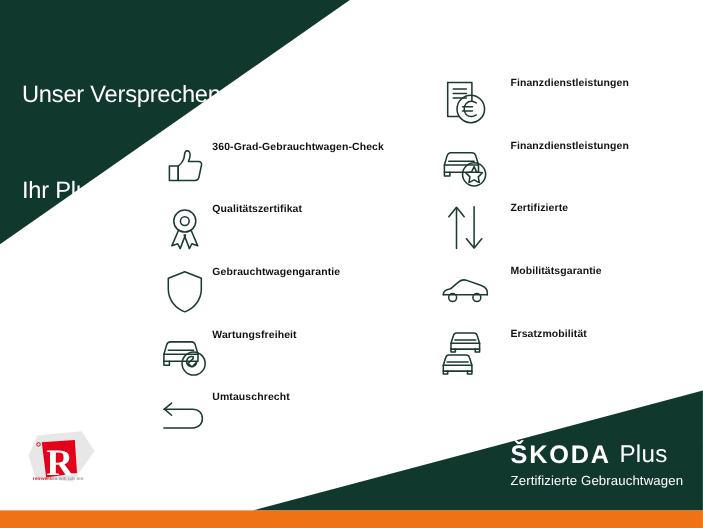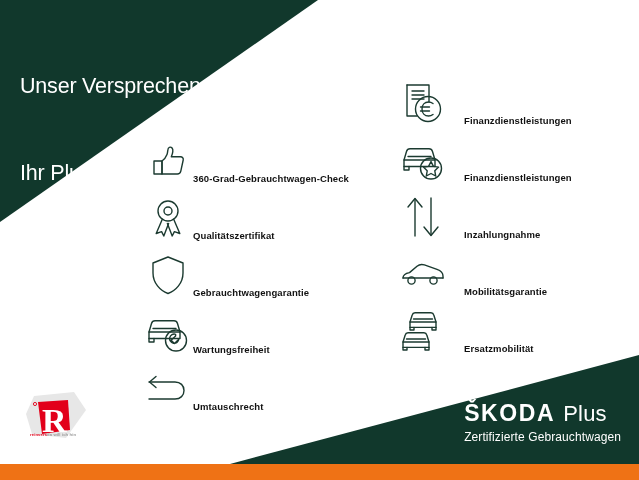--- a/index.html
+++ b/index.html
@@ -41,21 +41,21 @@
   
   .col {
     position: absolute;
     display: flex;
     flex-direction: column;
   }
   .col-left  { left: 145px; top: 128px; }
   .col-right { left: 400px; top: 70px; }
   .feature {
     display: flex;
-    align-items: flex-end;
+    align-items: flex-start;
     height: 56px;
     margin-bottom: 1px;
   }
   .feature-icon {
     width: 46px;
     height: 46px;
     flex: 0 0 46px;
     display: flex;
     align-items: center;
     justify-content: center;
@@ -77,21 +77,21 @@
   
   .skoda-block {
     position: absolute;
     right: 18px;
     bottom: 36px;
     text-align: left;
     color: #ffffff;
   }
   .skoda-top {
     display: flex;
-    align-items: center;
+    align-items: flex-start;
     justify-content: flex-start;
   }
   .skoda-word {
     font-size: 23px;
     font-weight: 700;
     letter-spacing: 1.6px;
     line-height: 1;
     color: #ffffff;
   }
   .skoda-plus {
@@ -241,21 +241,21 @@
 
     <div class="feature">
       <span class="feature-icon">
         <svg width="34" height="42" viewBox="0 0 34 42" fill="none" stroke="#1b3a30" stroke-width="1.4" stroke-linejoin="round" stroke-linecap="round">
           <path d="M9 40 V3"></path>
           <path d="M2 11 L9 2.5 L16 11"></path>
           <path d="M25 2 V39"></path>
           <path d="M18 31 L25 39.5 L32 31"></path>
         </svg>
       </span>
-      <span class="feature-label">Inzahlungnahme</span>
+      <span class="feature-label">Zertifizierte</span>
     </div>
 
     <div class="feature">
       <span class="feature-icon">
         <svg width="44" height="24" viewBox="0 0 44 24" fill="none" stroke="#1b3a30" stroke-width="1.4" stroke-linejoin="round" stroke-linecap="round">
           <path d="M2 16 C2 12.5 5 11.2 8.5 10.6 L16 4.2 C18.2 2.4 20.6 2 23.4 2.9 L36 7.4 C40 8.8 42 11.2 42 14 V16"></path>
           <path d="M2 16 H42"></path>
           <circle cx="10.5" cy="18.5" r="3.6"></circle>
           <circle cx="32.5" cy="18.5" r="3.6"></circle>
         </svg>

